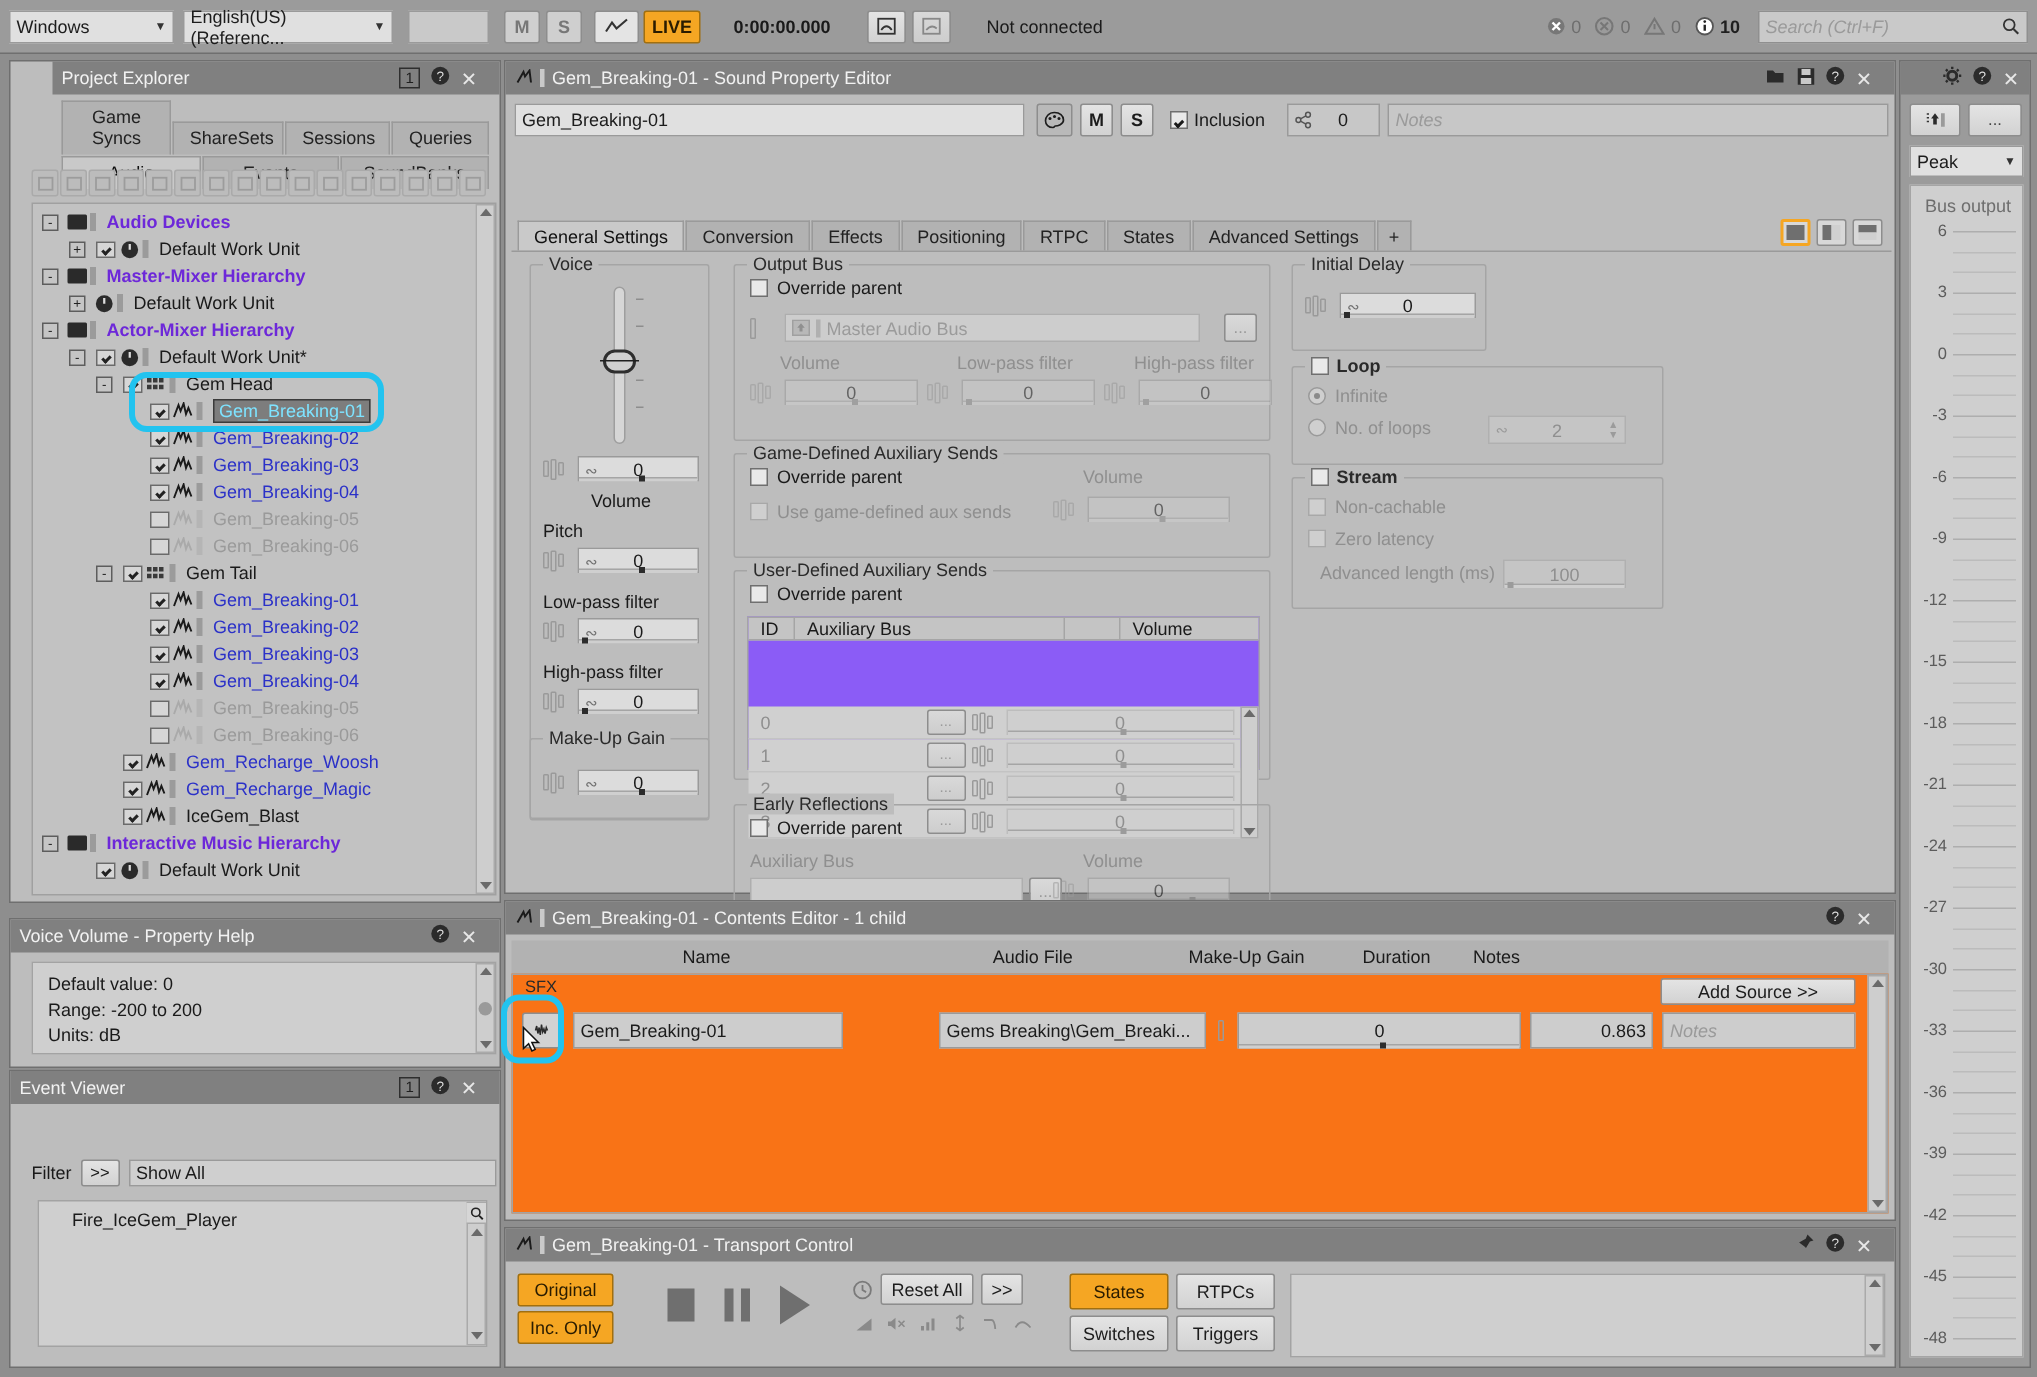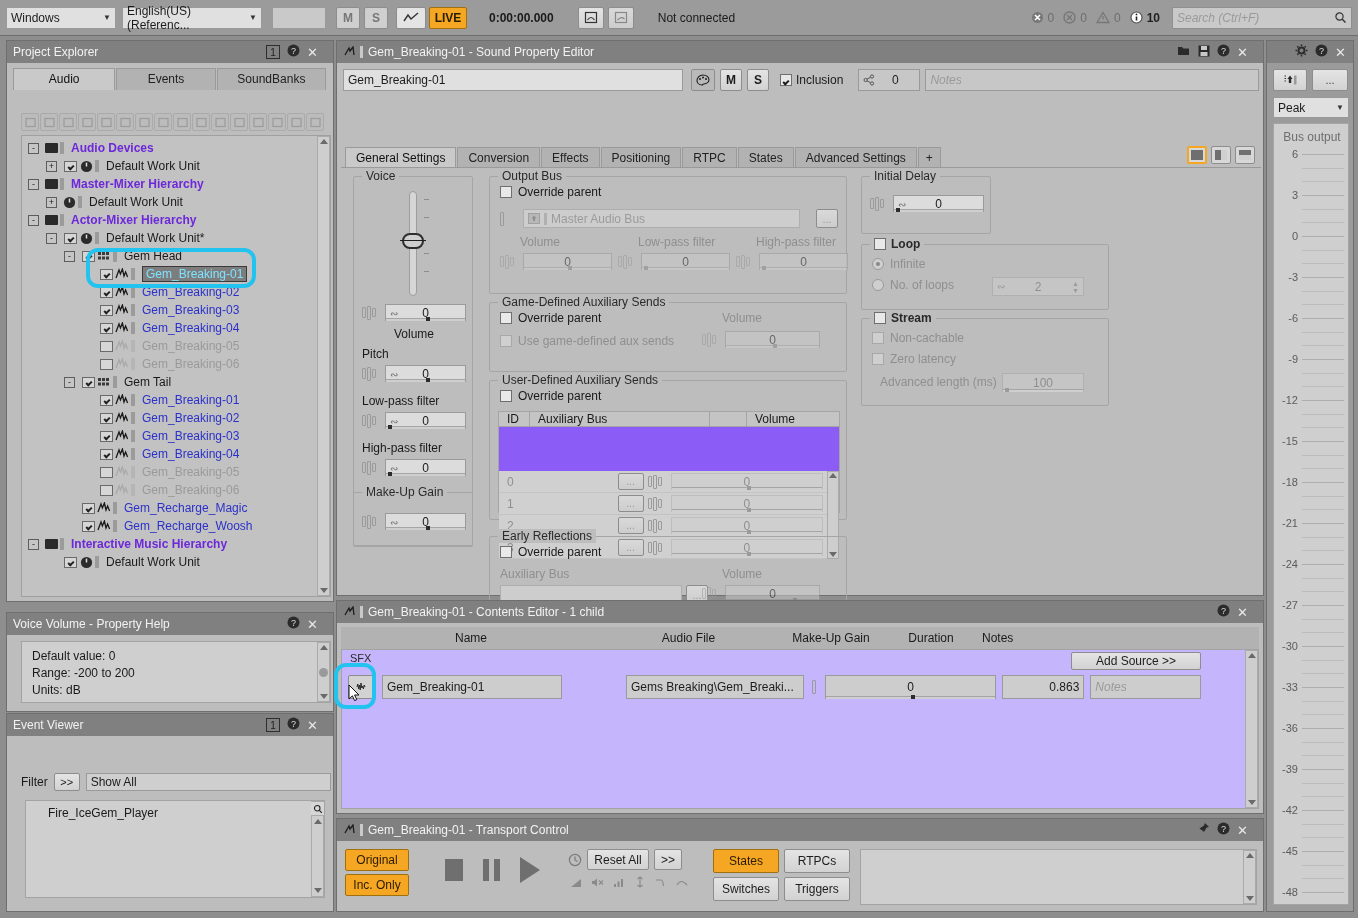--- a/index.html
+++ b/index.html
@@ -249,37 +249,43 @@
     <span class="ph">Search (Ctrl+F)</span>
     <span style="display:inline-flex;">
       <svg width="13" height="13" viewBox="0 0 13 13">
           <circle cx="5.5" cy="5.5" r="3.6" fill="none" stroke="#333" stroke-width="1.2"></circle>
           <path d="M8.3 8.3 L11.5 11.5" stroke="#333" stroke-width="1.4"></path>
         </svg>
       </span>
   </div>
 </div>
 
-<div class="panel" style="left:6px;top:40px;width:328px;height:562px;border:1px solid #6f6f6f;">
+<div class="panel" style="left:6px;top:40px;width:328px;height:562px;border:1px solid #6f6f6f;padding-left:28px;">
   <div style="display:flex;align-items:center;background:#9b9b9b;height:22px;">
     <div class="title-tab" style="flex:1 1 auto;">
       <span>Project Explorer</span>
       <span class="title-ctrls">
         <span class="numbox">1</span>
         <span>
           <svg width="13" height="13" viewBox="0 0 13 13">
               <circle cx="6.5" cy="6.5" r="6" fill="#2b2b2b"></circle>
               <text x="6.5" y="10" font-size="9" fill="#ddd" text-anchor="middle" font-family="Liberation Sans">?</text>
             </svg></span>
         <span style="font-size:13px;color:#e8e8e8;">✕</span>
       </span>
     </div>
   </div>
 
   <div style="padding:4px 6px 0;">
+    <div class="tabs">
+      <div class="tab" style="width:80px;justify-content:center;text-align:center;"><span>Game Syncs</span></div>
+      <div class="tab" style="width:74px;text-align:center;"><span>ShareSets</span></div>
+      <div class="tab" style="width:70px;text-align:center;"><span>Sessions</span></div>
+      <div class="tab" style="width:70px;text-align:center;"><span>Queries</span></div>
+    </div>
     <div class="tabs" style="margin-top:1px;">
       <div class="tab sel" style="width:103px;text-align:center;"><span>Audio</span></div>
       <div class="tab" style="width:100px;text-align:center;"><span>Events</span></div>
       <div class="tab" style="width:110px;text-align:center;"><span>SoundBanks</span></div>
     </div>
   </div>
 
   <div style="position:absolute;left:14px;top:72px;width:310px;height:20px;display:flex;gap:1px;" id="explorer-toolbar">
       <div class="btn" style="width: 18px; height: 18px; background: rgb(188, 188, 188); border: 1px solid rgb(170, 170, 170);">
         <svg width="11" height="11" viewBox="0 0 11 11">
@@ -602,32 +608,43 @@
         </div>
         <div class="trow" style="padding-left: 42px;">
           <span style="width:16px;display:inline-block;"></span>
           <span class="tchk on"></span>
           <span class="ico">
             <svg width="14" height="12" viewBox="0 0 14 12">
               <path d="M1 10 L4 2 L5.4 6 L7.4 1 L9 8 L10.6 4 L12.6 9" fill="none" stroke="#1b1b1b" stroke-width="1.3"></path>
             </svg>
           </span>
           <span class="colorbar" style="background:#9b9b9b;"></span>
-          <span class="tname blue" style="">Gem_Recharge_Magic</span>
+          <span class="tname blue" style="">Gem_Recharge_Woosh</span>
         </div>
         <div class="trow" style="padding-left: 42px;">
           <span style="width:16px;display:inline-block;"></span>
           <span class="tchk on"></span>
           <span class="ico">
             <svg width="14" height="12" viewBox="0 0 14 12">
               <path d="M1 10 L4 2 L5.4 6 L7.4 1 L9 8 L10.6 4 L12.6 9" fill="none" stroke="#1b1b1b" stroke-width="1.3"></path>
             </svg>
           </span>
           <span class="colorbar" style="background:#9b9b9b;"></span>
-          <span class="tname blue" style="">Gem_Recharge_Woosh</span>
+          <span class="tname blue" style="">Gem_Recharge_Magic</span>
+        </div>
+        <div class="trow" style="padding-left: 42px;">
+          <span style="width:16px;display:inline-block;"></span>
+          <span class="tchk on"></span>
+          <span class="ico">
+            <svg width="14" height="12" viewBox="0 0 14 12">
+              <path d="M1 10 L4 2 L5.4 6 L7.4 1 L9 8 L10.6 4 L12.6 9" fill="none" stroke="#1b1b1b" stroke-width="1.3"></path>
+            </svg>
+          </span>
+          <span class="colorbar" style="background:#9b9b9b;"></span>
+          <span class="tname" style="">IceGem_Blast</span>
         </div>
         <div class="trow" style="padding-left: 6px;">
           <span class="expander">-</span>
           <span style="width:5px;"></span>
           <span class="ico">
             <span class="folder"></span>
           </span>
           <span class="colorbar" style="background:#9b9b9b;"></span>
           <span class="tname bold" style="">Interactive Music Hierarchy</span>
         </div>
@@ -1317,21 +1334,21 @@
   </div>
 
   <div style="position:absolute;left:4px;top:26px;right:4px;height:22px;background:#b2b2b2;display:flex;align-items:center;font-size:12px;">
     <span style="width:260px;text-align:center;">Name</span>
     <span style="width:175px;text-align:center;">Audio File</span>
     <span style="width:110px;text-align:center;">Make-Up Gain</span>
     <span style="width:90px;text-align:center;">Duration</span>
     <span style="width:90px;text-align:left;padding-left:6px;">Notes</span>
   </div>
 
-  <div style="position:absolute;left:4px;top:48px;right:4px;bottom:4px;background:#c4b5fd;border:1px solid #a3a3a3;display:flex;gap:36px;">
+  <div style="position:absolute;left:4px;top:48px;right:4px;bottom:4px;background:#f97316;border:1px solid #a3a3a3;display:flex;">
     <div style="flex:1 1 auto;position:relative;">
       <div style="position:absolute;left:8px;top:2px;font-size:11px;color:#2a2a2a;">SFX</div>
       <div class="btn" style="position:absolute;right:8px;top:2px;width:130px;height:18px;font-size:12px;">
         <span>Add Source &gt;&gt;</span>
       </div>
       <div style="position:absolute;left:6px;top:24px;right:8px;height:26px;display:flex;align-items:center;gap:6px;">
         <div class="btn" style="width:28px;height:24px;background:#d2d2d2;">
           <svg width="14" height="12" viewBox="0 0 14 12">
               <path d="M2 6 L2.8 3 L3.6 8 L4.4 4 L5.2 9 L6 2 L6.8 7 L7.6 5 L8.4 8 L9.2 4 L10 6" fill="none" stroke="#2b2b2b" stroke-width="1"></path>
             </svg>

